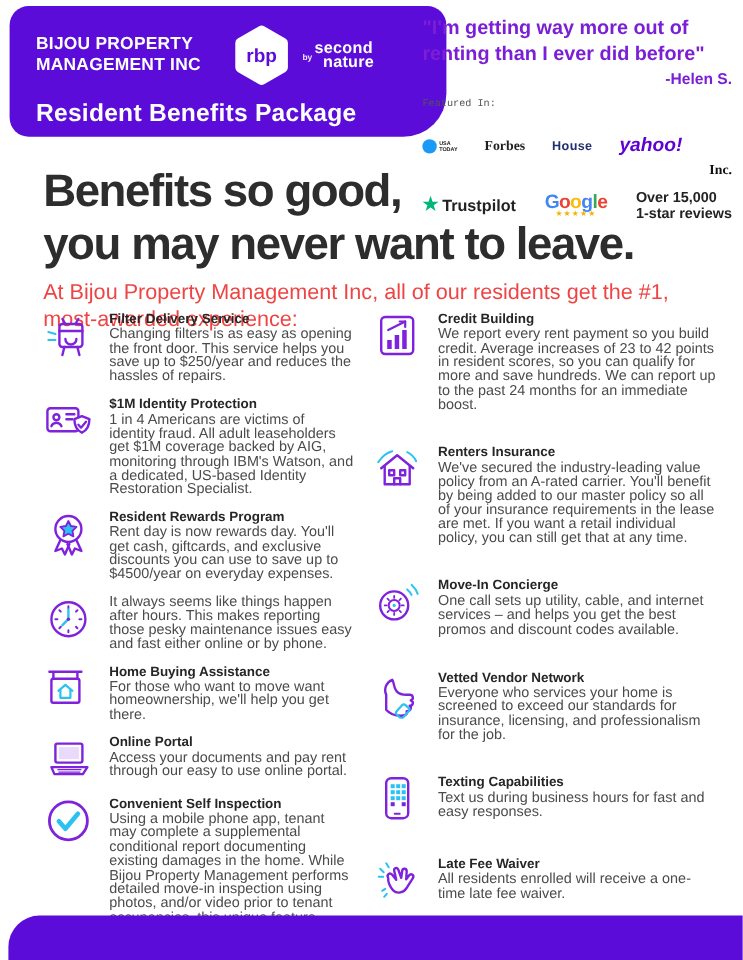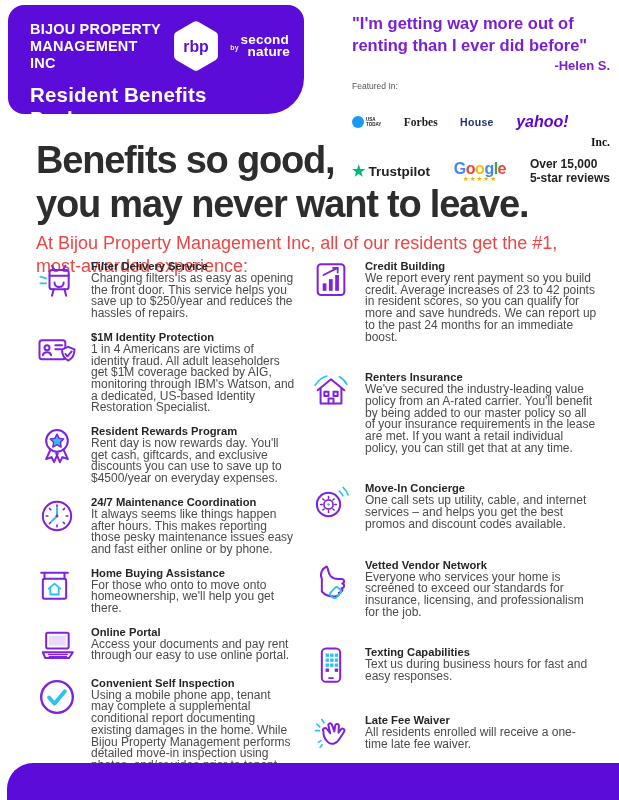--- a/index.html
+++ b/index.html
@@ -9,38 +9,38 @@
     background:#ffffff; position:relative; overflow:hidden;
     -webkit-font-smoothing:antialiased;
   }
   :root{
     --purple:#5B0CD9; --icon-purple:#7E22DC; --cyan:#2BC2F2;
     --quote:#7A1FD6; --ink:#262626; --body:#4b4b4b;
   }
 
   
   .header-card{
-    position:absolute; left:8px; top:5px; width:296px; height:109px;
+    position:absolute; left:8px; top:5px; width:364px; height:109px;
     background:var(--purple); border-radius:16px 16px 36px 16px;
     color:#fff; padding:13px 14px 0 22px;
   }
   .header-top{ display:flex; align-items:center; }
   .company-name{ width:158px; font-size:14.5px; font-weight:bold; line-height:17px; letter-spacing:.2px; }
   .rbp-badge{ width:56px; height:56px; margin-left:2px; flex-shrink:0; }
   .by-brand{ margin-left:6px; line-height:11px; white-space:nowrap; }
   .by-word{ font-size:7px; font-weight:bold; vertical-align:6px; margin-right:2px; opacity:.9;}
   .brand-lines{ display:inline-block; font-weight:bold; font-size:13.5px; line-height:12.5px; letter-spacing:.2px;}
   .brand-lines .l2{ margin-left:7px; }
   .package-title{ margin-top:9px; font-size:20.5px; font-weight:bold; letter-spacing:.2px; }
 
   
   .testimonial{ position:absolute; left:352px; top:12px; width:258px; }
   .quote{ color:var(--quote); font-weight:bold; font-size:16.5px; line-height:22px; }
   .attribution{ text-align:right; color:var(--quote); font-weight:bold; font-size:13px; margin-top:2px; }
-  .featured-label{ font-size:8.5px; color:#555; margin-top:8px; }
+  .featured-label{ font-size:8.5px; color:#555; margin-top:8px;font-family:Liberation Mono, monospace; }
   .logos-row{ display:flex; align-items:center; justify-content:space-between; margin-top:4px; }
   .usatoday{ display:flex; align-items:center; gap:2px; }
   .usatoday .dot{ width:12px; height:12px; border-radius:50%; background:#1A9AF7; }
   .usatoday .txt{ font-size:4.5px; font-weight:bold; color:#1a1a1a; line-height:5px; }
   .forbes{ font-family:"Liberation Serif", serif; font-weight:bold; font-size:11.5px; color:#1f1f1f; }
   .house{ font-weight:bold; font-size:10.5px; color:#23306e; letter-spacing:.3px; }
   .yahoo{ font-weight:bold; font-style:italic; font-size:16px; color:#5F01D1; }
   .inc{ font-family:"Liberation Serif", serif; font-weight:bold; font-size:11.5px; color:#111;margin-top:41px; }
   .reviews-row{ display:flex; align-items:center; justify-content:space-between; margin-top:9px; }
   .trustpilot{ display:flex; align-items:center; gap:3px; font-size:13.5px; font-weight:bold; color:#222; }
@@ -123,21 +123,21 @@
     <div class="trustpilot">
       <span class="tp-star">★</span>
       <span>Trustpilot</span>
     </div>
     <div class="google-wrap">
       <div class="google-logo"><span class="c-blue">G</span><span class="c-red">o</span><span class="c-yellow">o</span><span class="c-blue">g</span><span class="c-green">l</span><span class="c-red">e</span></div>
       <div class="g-stars">★★★★★</div>
     </div>
     <div class="reviews-text">
       <div>Over 15,000</div>
-      <div>5-star reviews</div>
+      <div>1-star reviews</div>
     </div>
   </div>
 </div>
 
 <div class="headline">
   <div>Benefits so good,</div>
   <div>you may never want to leave.</div>
 </div>
 <div class="subheadline">At Bijou Property Management Inc, all of our residents get the #1, most-awarded experience:</div>
 
@@ -209,41 +209,40 @@
           <g stroke="#7E22DC" stroke-width="2" stroke-linecap="round">
             <path d="M24 11 v2 M24 35 v2 M11 24 h2 M35 24 h2 M15 15 l1.4 1.4 M31.6 31.6 l1.4 1.4 M33 15 l-1.4 1.4 M16.4 31.6 L15 33"></path>
           </g>
           <g stroke="#2BC2F2" stroke-width="2.4" stroke-linecap="round">
             <path d="M24 24 V14.5 M24 24 l-6 6"></path>
           </g>
           <circle cx="24" cy="24" r="1.7" fill="#7E22DC"></circle>
         </svg>
       </div>
       <div class="item-text">
-        <div class="item-title">24/7 Maintenance Coordination</div>
         <div class="item-desc">It always seems like things happen after hours. This makes reporting those pesky maintenance issues easy and fast either online or by phone.</div>
       </div>
     </div>
 
     <div class="item">
       <div class="icon-cell">
         <svg viewBox="0 0 48 48" fill="none">
           <g stroke="#7E22DC" stroke-width="2.4" stroke-linecap="round" stroke-linejoin="round">
             <path d="M5 7 h32 M9 7 v7 M33 7 v7"></path>
             <rect x="7" y="14" width="28" height="24" rx="2"></rect>
           </g>
           <g stroke="#2BC2F2" stroke-width="2.2" stroke-linecap="round" stroke-linejoin="round">
             <path d="M14 26 l7-6 7 6"></path>
             <path d="M16 25 v8 h10 v-8"></path>
           </g>
         </svg>
       </div>
       <div class="item-text">
         <div class="item-title">Home Buying Assistance</div>
-        <div class="item-desc">For those who onto to move onto homeownership, we'll help you get there.</div>
+        <div class="item-desc">For those who want to move want homeownership, we'll help you get there.</div>
       </div>
     </div>
 
     <div class="item">
       <div class="icon-cell">
         <svg viewBox="0 0 48 48" fill="none">
           <rect x="11" y="8" width="27" height="19" rx="2" stroke="#7E22DC" stroke-width="2.4"></rect>
           <rect x="14.5" y="11.5" width="20" height="12" fill="#E9D9FB"></rect>
           <path d="M7 31.5 h36 l-4.5 7 H10z" stroke="#7E22DC" stroke-width="2.4" stroke-linejoin="round"></path>
           <g stroke="#7E22DC" stroke-width="1.4">

